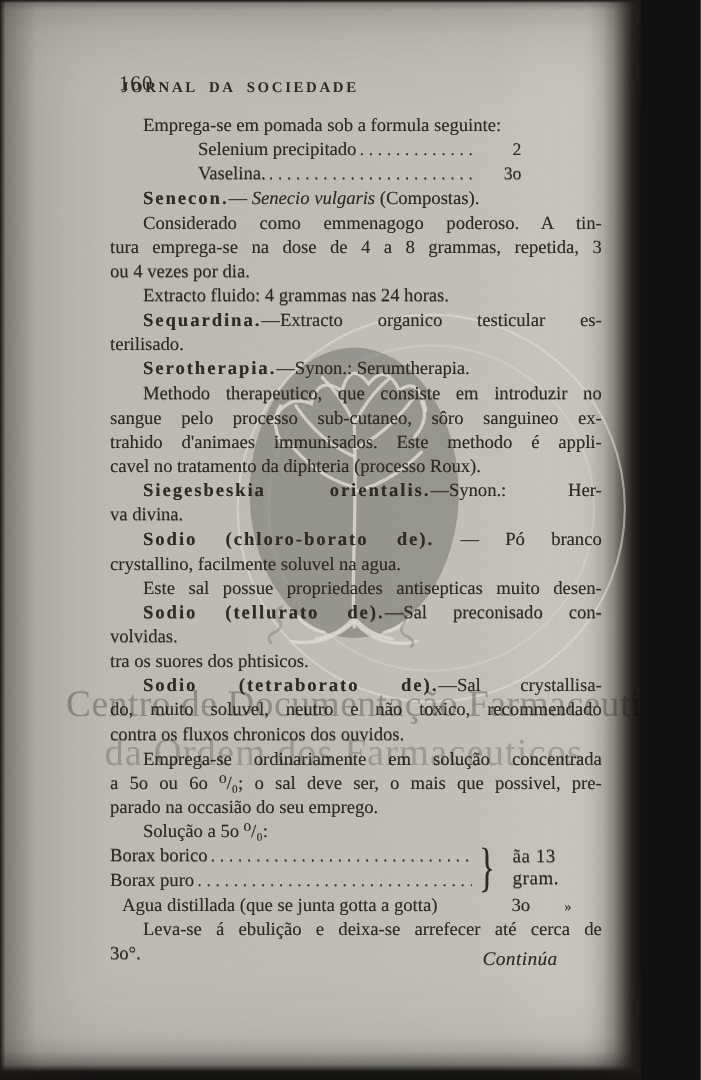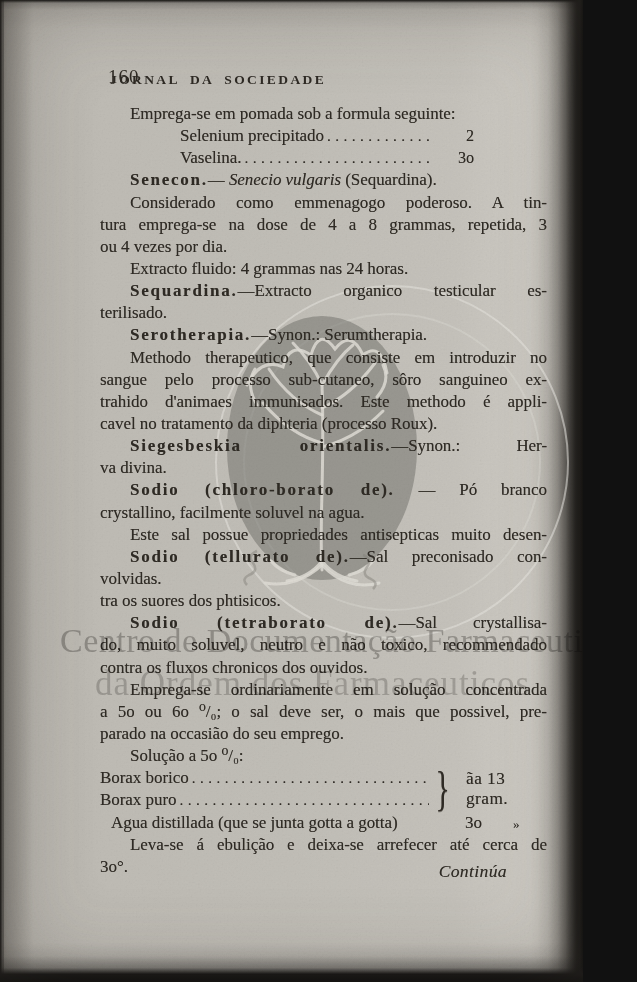--- a/index.html
+++ b/index.html
@@ -110,21 +110,21 @@
           <span class="rlabel">Selenium precipitado</span>
           <span class="leader">............................................................</span>
           <span class="rval">2</span>
         </div>
         <div class="rrow">
           <span class="rlabel">Vaselina.</span>
           <span class="leader">............................................................</span>
           <span class="rval">3o</span>
         </div>
       </div>
-      <div class="line ind"><span class="r-b">Senecon.</span><span class="r-n">— </span><span class="r-i">Senecio vulgaris</span><span class="r-n"> (Sequardina).</span></div>
+      <div class="line ind"><span class="r-b">Senecon.</span><span class="r-n">— </span><span class="r-i">Senecio vulgaris</span><span class="r-n"> (Compostas).</span></div>
       <div class="line ind just"><span class="r-n">Considerado como emmenagogo poderoso. A tin-</span></div>
       <div class="line just"><span class="r-n">tura emprega-se na dose de 4 a 8 grammas, repetida, 3</span></div>
       <div class="line"><span class="r-n">ou 4 vezes por dia.</span></div>
       <div class="line ind"><span class="r-n">Extracto fluido: 4 grammas nas 24 horas.</span></div>
       <div class="line ind just"><span class="r-b">Sequardina.</span><span class="r-n">—Extracto organico testicular es-</span></div>
       <div class="line"><span class="r-n">terilisado.</span></div>
       <div class="line ind"><span class="r-b">Serotherapia.</span><span class="r-n">—Synon.: Serumtherapia.</span></div>
       <div class="line ind just"><span class="r-n">Methodo therapeutico, que consiste em introduzir no</span></div>
       <div class="line just"><span class="r-n">sangue pelo processo sub-cutaneo, sôro sanguineo ex-</span></div>
       <div class="line just"><span class="r-n">trahido d'animaes immunisados. Este methodo é appli-</span></div>

